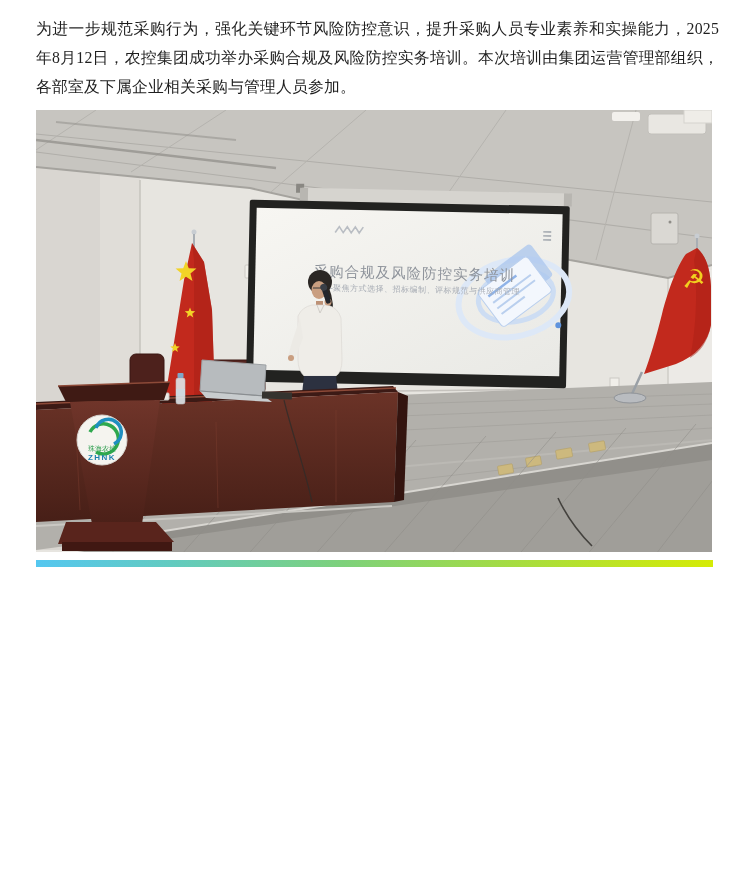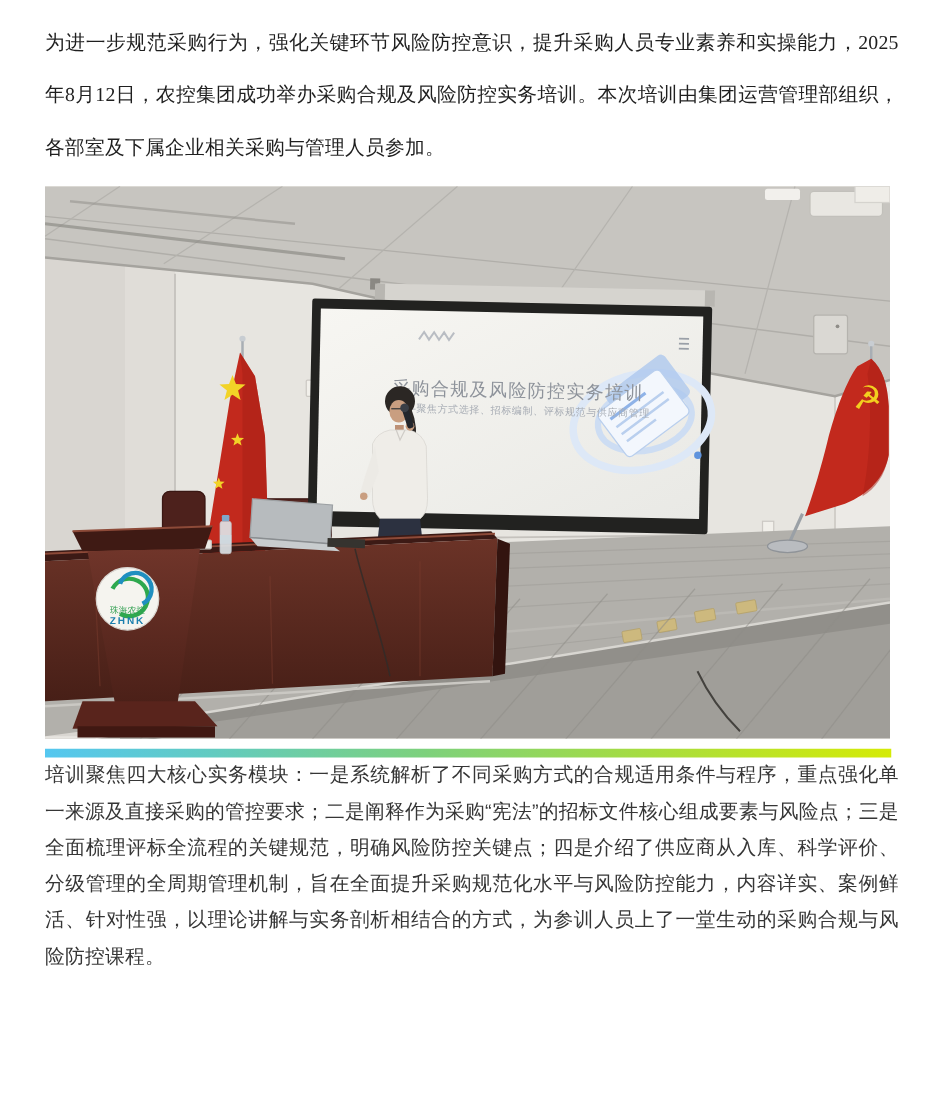--- a/index.html
+++ b/index.html
@@ -4,21 +4,21 @@
 <style>
   html,body{margin:0;padding:0;}
   body{
     width:755px;height:876px;background:#ffffff;overflow:hidden;
     font-family:"Liberation Sans","DejaVu Sans",sans-serif;
   }
   .page{width:755px;box-sizing:border-box;padding:6px 36px 0 36px;}
   p.para{margin:0;text-align:justify;letter-spacing:.2px;}
   p.serif{
     font-family:"Liberation Serif","DejaVu Serif",serif;
-    font-size:15.8px;line-height:42px;color:#1f1f1f;margin-top:8px;
+    font-size:15.8px;line-height:29px;color:#1f1f1f;margin-top:8px;
   }
   p.sans{
     font-family:"Liberation Sans","DejaVu Sans",sans-serif;
     font-size:15.8px;line-height:29px;color:#363636;
   }
   .photo{margin:9px 0 0 0;width:676px;height:442px;overflow:hidden;background:#e7e5e0;}
   .divider{
     width:677px;height:7px;margin-top:8px;
     background:linear-gradient(90deg,#55c7f0 0%,#62cbc0 20%,#7dd17c 45%,#a5dc42 70%,#d5eb06 100%);
   }
@@ -233,16 +233,15 @@
           <path d="M78,334 A13,13 0 1 0 60,318" fill="none" stroke="#1f8fc0" stroke-width="3.5"></path>
           <text x="66" y="341" text-anchor="middle" font-size="7" fill="#2e9e4f">珠海农控</text>
           <text x="66" y="350" text-anchor="middle" font-size="8" font-weight="bold" letter-spacing="1.5" fill="#1b7fae">ZHNK</text>
         </g>
       </g>
     </svg>
   </figure>
 
   <div class="divider"></div>
 
-  <p class="para sans p2">培训聚焦四大核心实务模块：一是系统解析了不同采购方式的合规适用条件与程序，重点强化单一来源及直接采购的管控要求；二是阐释作为采购“宪法”的招标文件核心组成要素与风险点；三是全面梳理评标全流程的关键规范，明确风险防控关键点；四是介绍了供应商从入库、科学评价、分级管理的全周期管理机制，旨在全面提升采购规范化水平与风险防控能力，内容详实、案例鲜活、针对性强，以理论讲解与实务剖析相结合的方式，为参训人员上了一堂生动的采购合规与风险防控课程。</p>
 
 
 </div>
 
 </body></html>

